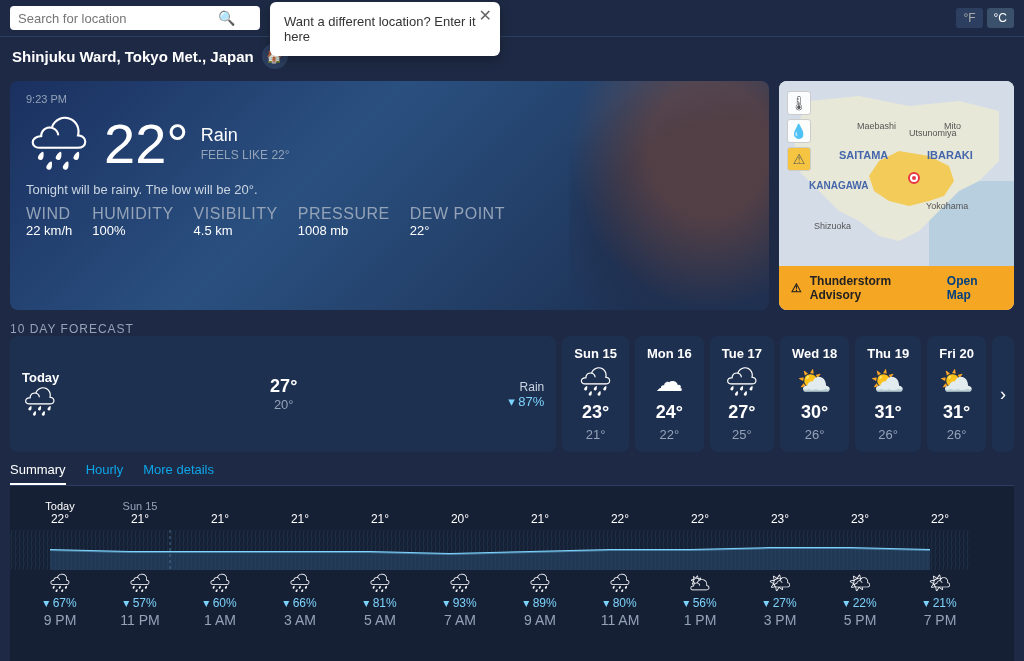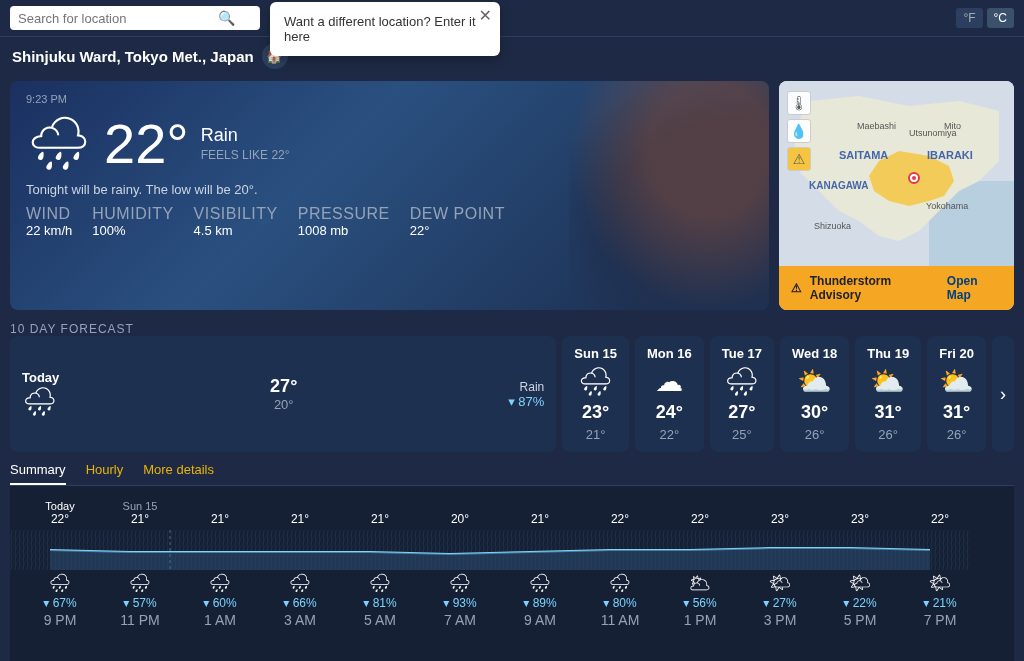--- a/index.html
+++ b/index.html
@@ -346,21 +346,21 @@
     .tabs {
       display: flex;
       gap: 20px;
       border-bottom: 1px solid #2d3f60;
       margin-bottom: 0;
     }
     .tab {
       font-size: 13px;
       padding-bottom: 6px;
       cursor: pointer;
-      color: #eab308;
+      color: #0ea5e9;
     }
     .tab.active {
       color: #fff;
       border-bottom: 2px solid #fff;
     }
 
     
     .hourly-chart {
       background: #162035;
       padding: 10px 0 0 0;

